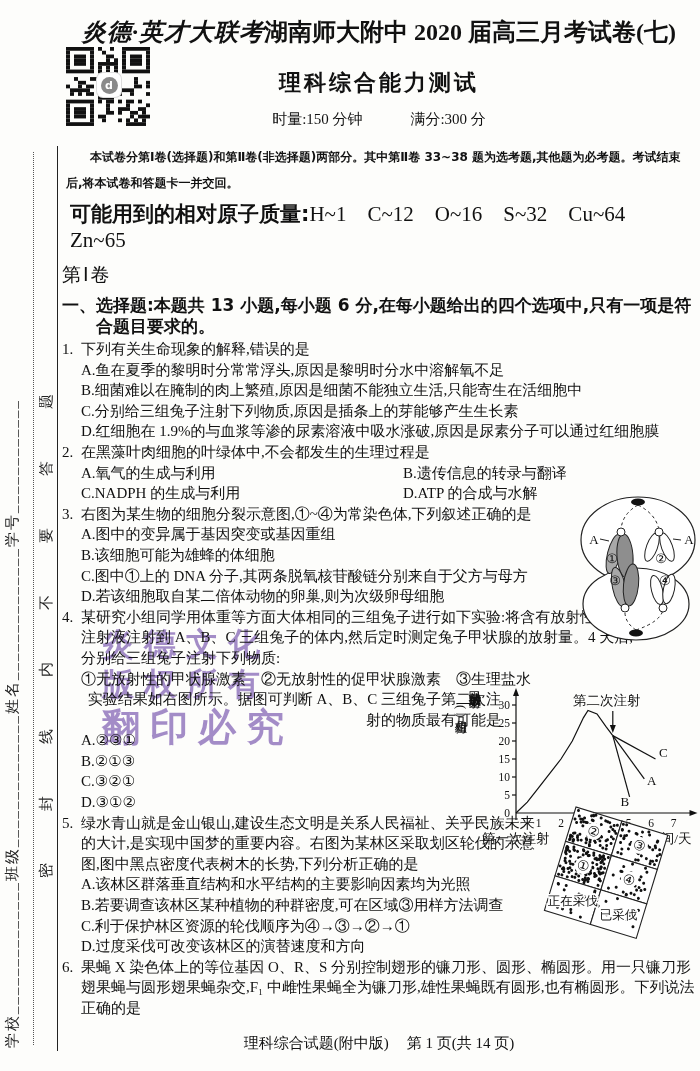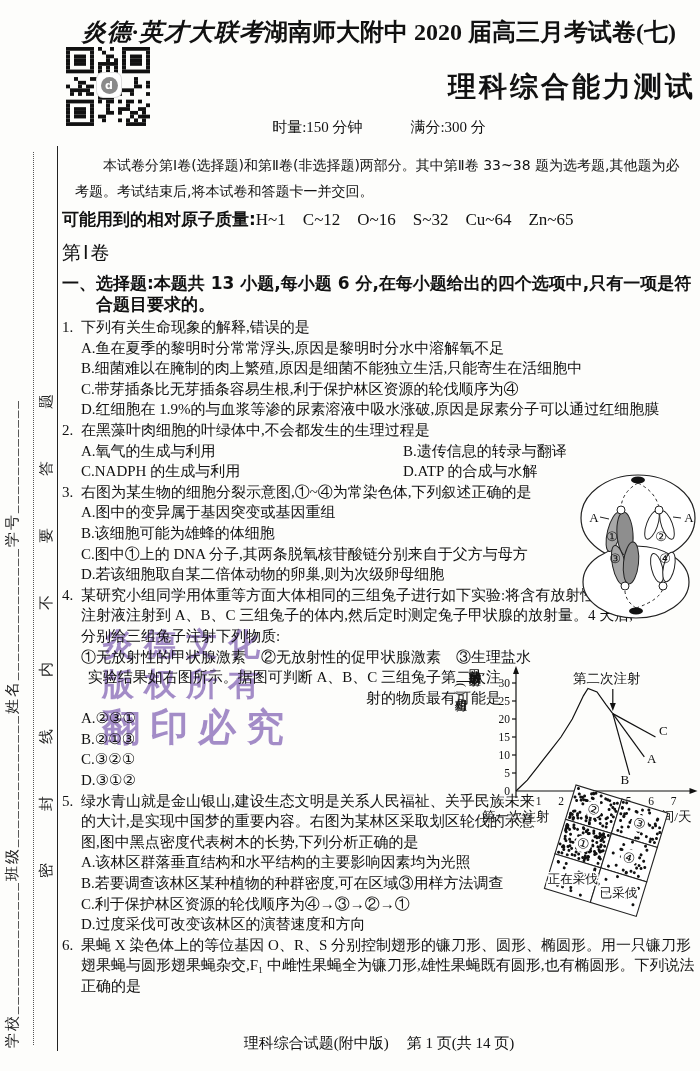--- a/index.html
+++ b/index.html
@@ -25,27 +25,27 @@
   
   .content{position:absolute;left:62px;top:0;width:634px;z-index:1;}
   .exam-header{margin-top:16px;text-align:center;white-space:nowrap;font-size:24px;font-weight:bold;}
   .exam-header .callig{font-style:italic;font-weight:900;letter-spacing:1px;}
   .qr-wrap{position:absolute;left:4px;top:47px;width:86px;height:80px;}
   .qr-wrap svg{display:block;}
   .qr-logo{position:absolute;left:31px;top:26px;width:24px;height:24px;background:#fff;border-radius:6px;
            box-shadow:0 0 0 1px #ddd;display:flex;align-items:center;justify-content:center;}
   .qr-logo .dot{width:17px;height:17px;border-radius:50%;background:#8a8a8a;color:#fff;
            font-family:"DejaVu Sans",sans-serif;font-weight:bold;font-size:11px;line-height:17px;text-align:center;}
-  .subject-title{margin-top:20px;text-align:right;font-size:28px;letter-spacing:3px;
+  .subject-title{margin-top:20px;text-align:center;font-size:22px;letter-spacing:3px;
                  font-family:Liberation Serif, serif;font-weight:bold;}
   .meta-line{margin-top:12px;text-align:center;font-size:15px;}
   .meta-line span{margin:0 22px;}
-  .notice{margin:15px 13px 0;font-size:14px;line-height:26px;text-indent:2em;
-          font-family:"DejaVu Sans","Liberation Sans",sans-serif;font-weight:normal;}
-  .atomic{margin:4px 0 0;font-size:17px;}
+  .notice{margin:15px 4px 0;font-size:12px;line-height:26px;text-indent:2em;
+          font-family:"DejaVu Sans","Liberation Sans",sans-serif;font-weight:bold;}
+  .atomic{margin:4px 8px 0;font-size:21px;}
   .atomic .lbl{font-family:"DejaVu Sans",sans-serif;font-weight:bold;}
   .part-title{margin:9px 0 7px;text-align:left;font-size:19px;
               font-family:"DejaVu Sans",sans-serif;font-weight:normal;letter-spacing:2px;}
   .section-head{margin:0 0 2px;font-size:17px;line-height:21px;padding-left:2em;text-indent:-2em;
                 font-family:"DejaVu Sans",sans-serif;font-weight:bold;}
 
   .questions{font-size:15px;line-height:20.6px;}
   .q{position:relative;padding-left:19px;}
   .qnum{position:absolute;left:0;top:0;}
   .txt{white-space:normal;}
@@ -310,21 +310,21 @@
     <div class="part-title">第Ⅰ卷</div>
     <p class="section-head">一、选择题:本题共 13 小题,每小题 6 分,在每小题给出的四个选项中,只有一项是符合题目要求的。</p>
 
     <div class="questions">
 
       <div class="q">
         <span class="qnum">1.</span>
         <div class="txt">下列有关生命现象的解释,错误的是</div>
         <div class="txt">A.鱼在夏季的黎明时分常常浮头,原因是黎明时分水中溶解氧不足</div>
         <div class="txt">B.细菌难以在腌制的肉上繁殖,原因是细菌不能独立生活,只能寄生在活细胞中</div>
-        <div class="txt">C.带芽插条比无芽插条容易生根,利于保护林区资源的轮伐顺序为④</div>
+        <div class="txt">C.分别给三组兔子注射下列物质,原因是插条上的芽能够产生生长素</div>
         <div class="txt">D.红细胞在 1.9%的与血浆等渗的尿素溶液中吸水涨破,原因是尿素分子可以通过红细胞膜</div>
       </div>
 
       <div class="q">
         <span class="qnum">2.</span>
         <div class="txt">在黑藻叶肉细胞的叶绿体中,不会都发生的生理过程是</div>
         <div class="opt2col">
           <div class="txt">A.氧气的生成与利用</div>
           <div class="txt">B.遗传信息的转录与翻译</div>
           <div class="txt">C.NADPH 的生成与利用</div>

